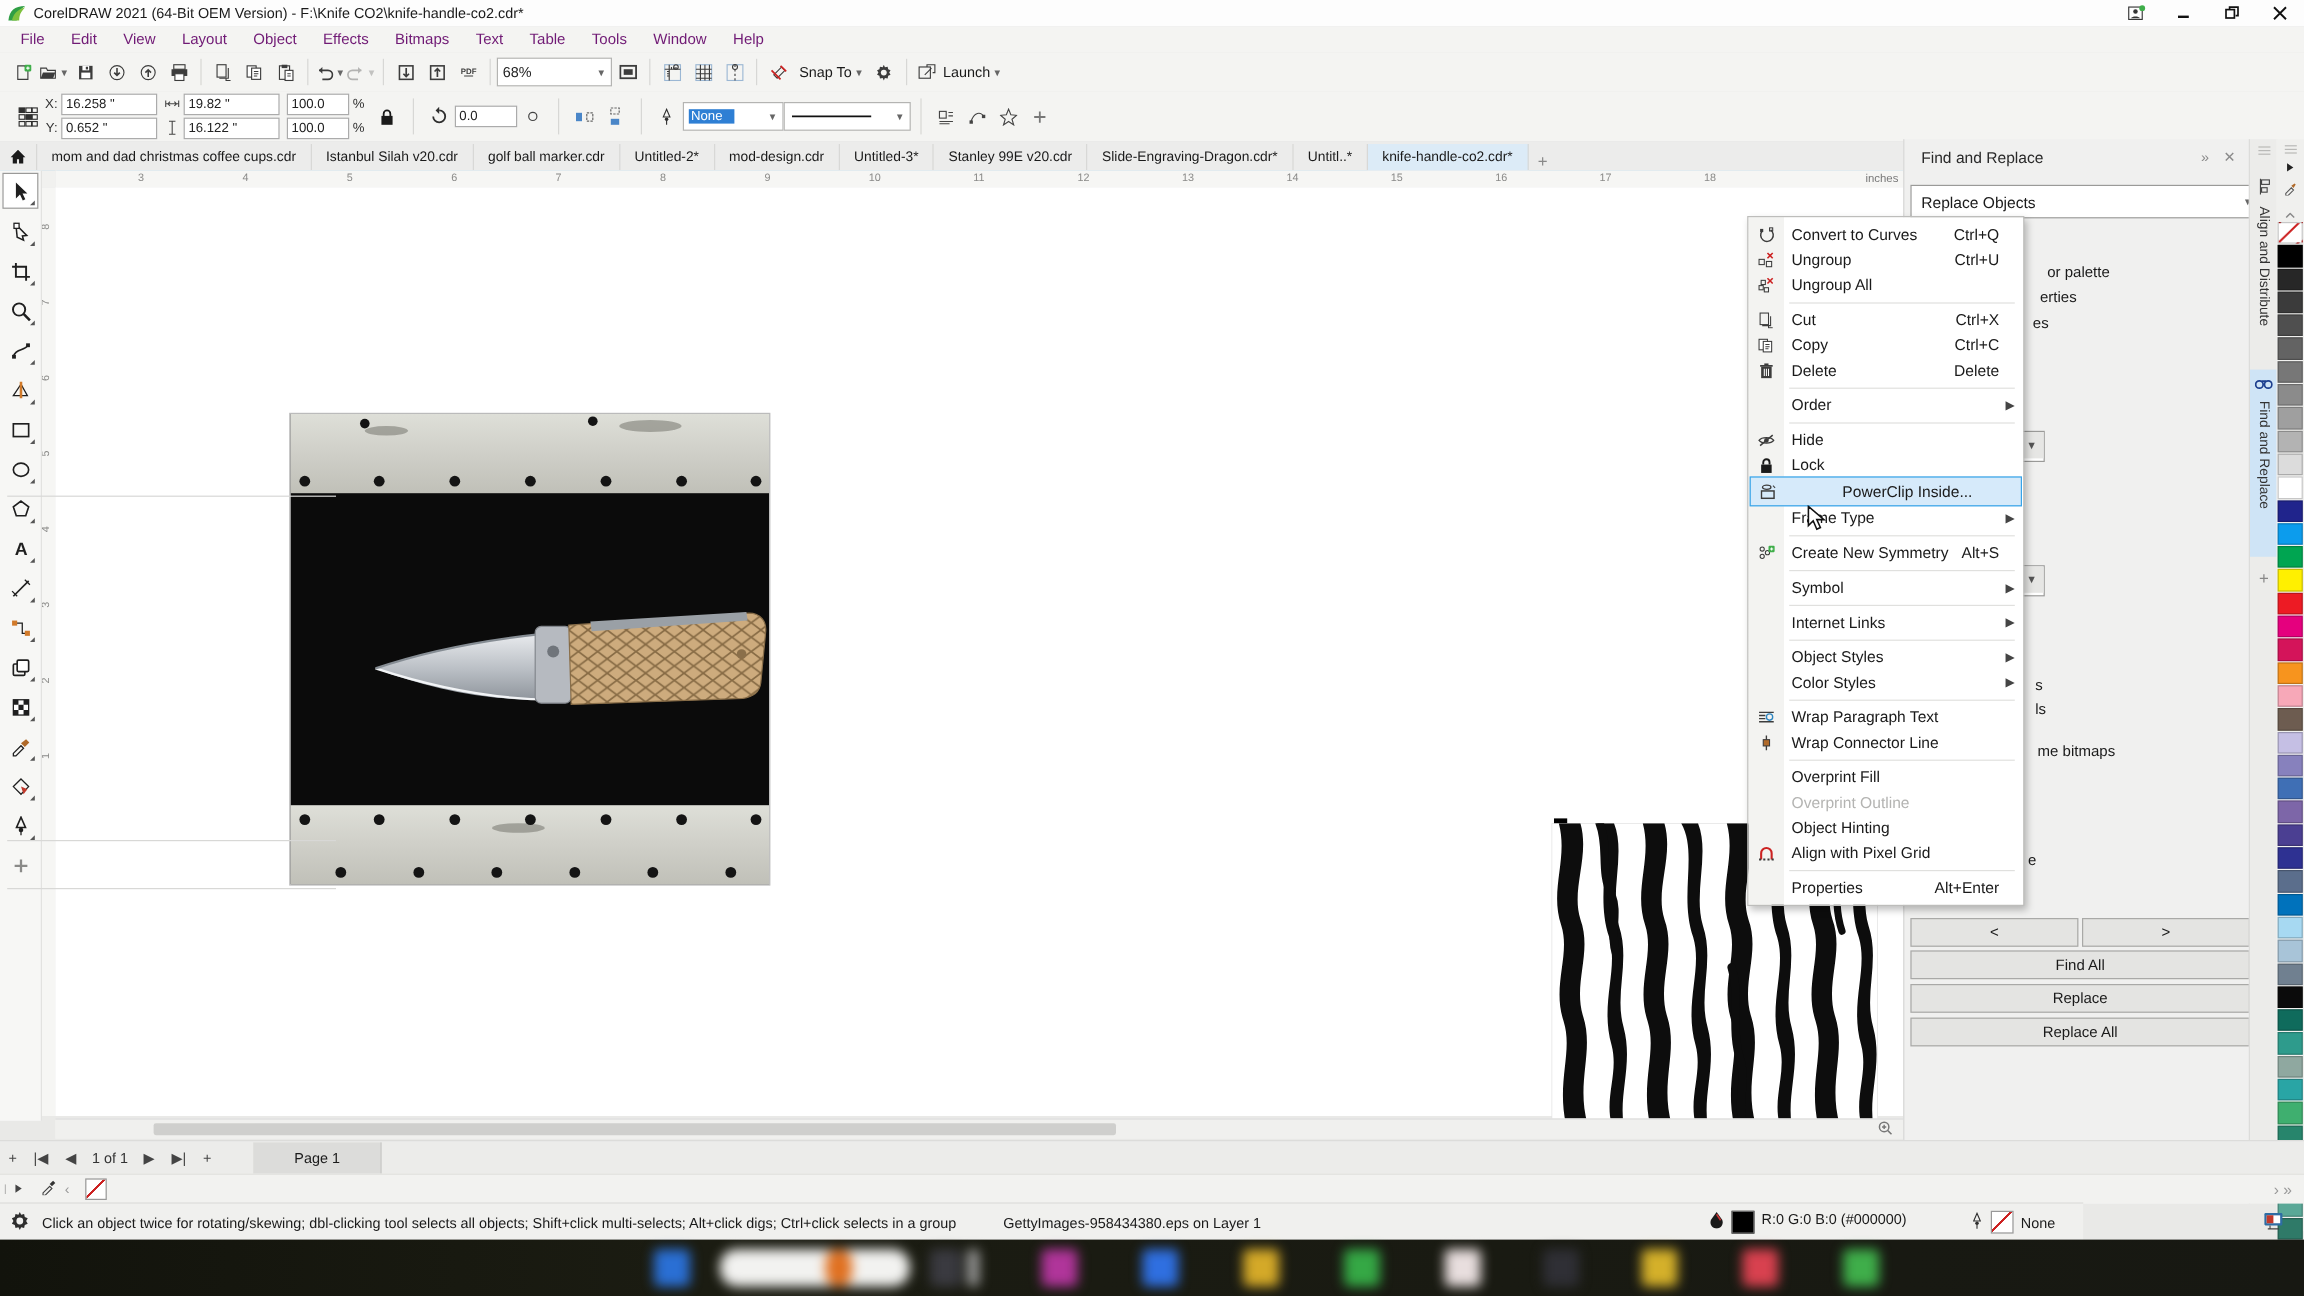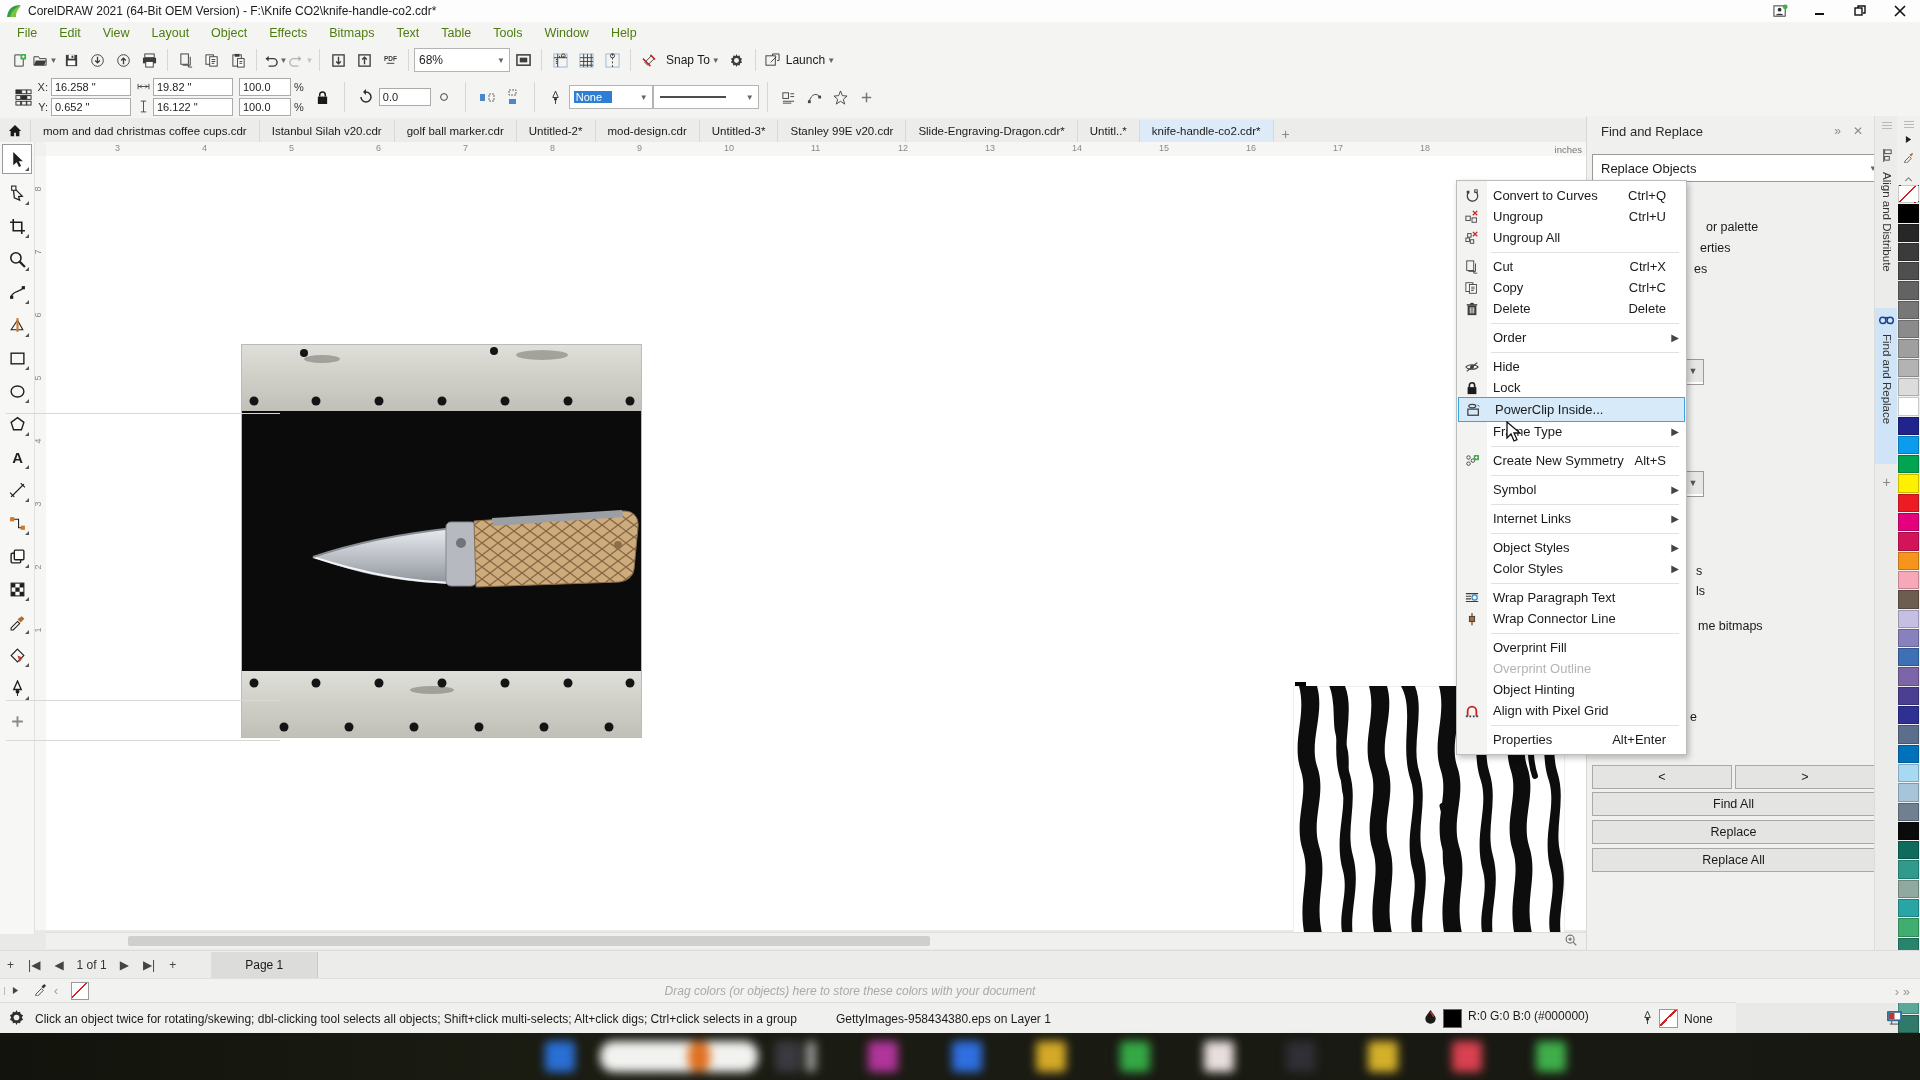--- a/index.html
+++ b/index.html
@@ -7,21 +7,21 @@
        font-family:"Liberation Sans", sans-serif;color:#222;font-size:12px;}
   .abs{position:absolute;}
   
   .titlebar{left:0;top:0;width:1920px;height:22px;background:#fdfdfd;display:flex;align-items:center;border-bottom:1px solid #e4e4e4;}
   .titlebar .logo{width:16px;height:14px;margin:0 6px 0 6px;}
   .titlebar .title{font-size:12px;color:#1a1a1a;}
   .wincontrols{position:absolute;right:0;top:0;height:22px;display:flex;align-items:center;}
   .wincontrols .wbtn{width:40px;height:22px;display:flex;align-items:center;justify-content:center;font-size:12px;color:#111;}
   
   .menubar{left:0;top:22px;width:1920px;height:22px;background:#f4f4f2;display:flex;align-items:center;padding-left:6px;border-bottom:1px solid #e0e0de;}
-  .menu-item{padding:2px 11px;font-size:12.5px;color:#4d7c0f;text-align:right;}
+  .menu-item{padding:2px 11px;font-size:12.5px;color:#701a75;text-align:right;}
   
   .stdbar{left:0;top:44px;width:1920px;height:32px;background:#f4f4f2;display:flex;align-items:center;padding-left:6px;border-bottom:1px solid #e0e0de;}
   .tbtn{height:26px;min-width:26px;display:flex;align-items:center;justify-content:center;gap:2px;color:#3c3c3c;}
   .tbtn.dis{opacity:.35;}
   .tsep{width:1px;height:22px;background:#d7d7d5;margin:0 5px;}
   .caret{font-size:8px;color:#666;}
   .combo{height:22px;background:#fff;border:1px solid #b4b4b2;display:flex;align-items:center;justify-content:space-between;padding:0 4px;font-size:12px;}
   .tlabel{font-size:12px;color:#1a1a1a;}
   
   .propbar{left:0;top:76px;width:1920px;height:42px;background:#f4f4f2;display:flex;align-items:center;padding-left:10px;border-bottom:1px solid #dcdcda;}
@@ -80,21 +80,21 @@
   .pal-head{height:70px;display:flex;flex-direction:column;align-items:center;gap:5px;padding-top:5px;color:#333;}
   .swatch{width:19px;height:16.3px;border:1px solid rgba(0,0,0,.22);margin-bottom:1px;}
   .swatch.none{background:linear-gradient(135deg,#fff 43%,#cc2222 43%,#cc2222 50%,#fff 50%);}
   
   .ctxmenu{left:1456px;top:180px;width:229px;background:linear-gradient(90deg,#f3f3f1 0,#f3f3f1 30px,#ffffff 30px);border:1px solid #bdbdbb;box-shadow:2px 3px 6px rgba(0,0,0,.25);padding:4px 0;}
   .cm-item{height:21px;display:flex;align-items:center;font-size:13px;color:#1a1a1a;position:relative;}
   .cm-icon{width:30px;display:flex;align-items:center;justify-content:center;flex:none;}
   .cm-label{margin-left:6px;flex:1;white-space:nowrap;}
   .cm-short{margin-right:20px;color:#1a1a1a;}
   .cm-sub{position:absolute;right:7px;font-size:10px;color:#444;}
-  .cm-item.hl{background:#d6eafa;border:1px solid #36a3e8;height:23px;margin:-1px 1px;}
+  .cm-item.hl{background:#d6eafa;border:1px solid #36a3e8;height:23px;margin:-1px 1px;text-align:center;}
   .cm-item.dis .cm-label{color:#b4b4b2;}
   .cm-sep{height:8px;display:flex;align-items:center;}
   .cm-sep i{margin-left:34px;width:188px;height:1px;background:#e0e0de;display:block;}
   
   .pagebar{left:0;top:950px;width:1920px;height:28px;background:#ececea;display:flex;align-items:center;border-top:1px solid #dcdcda;}
   .nav{color:#444;font-size:12px;padding:0 7px;}
   .pageinfo{font-size:12px;color:#333;padding:0 6px;}
   .pagetab{height:27px;margin-left:28px;padding:0 34px;background:#dcdcda;display:flex;align-items:center;font-size:12px;color:#1a1a1a;border-right:1px solid #c9c9c7;}
   .docpal{left:0;top:978px;width:1920px;height:24px;background:#f2f2f0;display:flex;align-items:center;border-top:1px solid #e0e0de;}
   .docpal-hint{position:absolute;left:0;width:1700px;text-align:center;font-style:italic;color:#a9a9a7;font-size:12px;}
@@ -1101,21 +1101,20 @@
       </div>
     <span class="nav"><svg viewBox="0 0 8 10" width="7" height="9">
           <path d="M1 1l6 4-6 4z" fill="#444"></path>
         </svg></span>
     <span style="margin-left:8px"><svg viewBox="0 0 14 14" width="13" height="13">
           <path d="M2 12l6-6 2 2-6 6H2z" fill="none" stroke="#444"></path>
           <path d="M8 4l2 2 3-3-2-2z" fill="#333"></path>
         </svg></span>
     <span class="nav" style="color:#999">‹</span>
     <span class="dp-swatch"></span>
-    <span class="docpal-hint">Drag colors (or objects) here to store these colors with your document</span>
     <span style="position:absolute;right:10px;color:#999;font-size:13px">› »</span>
   </div>
 
   <div class="abs statusbar">
     <span style="margin-left:8px"><svg viewBox="0 0 18 18" width="17" height="17">
           <path d="M9 1l1.2 2.4 2.6-.6.6 2.6L16 6.6 14.6 9 16 11.4l-2.6 1.2-.6 2.6-2.6-.6L9 17l-1.2-2.4-2.6.6-.6-2.6L2 11.4 3.4 9 2 6.6l2.6-1.2.6-2.6 2.6.6z" fill="#2e2e2e"></path>
           <circle cx="9" cy="9" r="3" fill="#f0f0ee"></circle>
         </svg></span>
     <span style="margin-left:10px">Click an object twice for rotating/skewing; dbl-clicking tool selects all objects; Shift+click multi-selects; Alt+click digs; Ctrl+click selects in a group</span>
     <span class="status-obj">GettyImages-958434380.eps on Layer 1</span>

